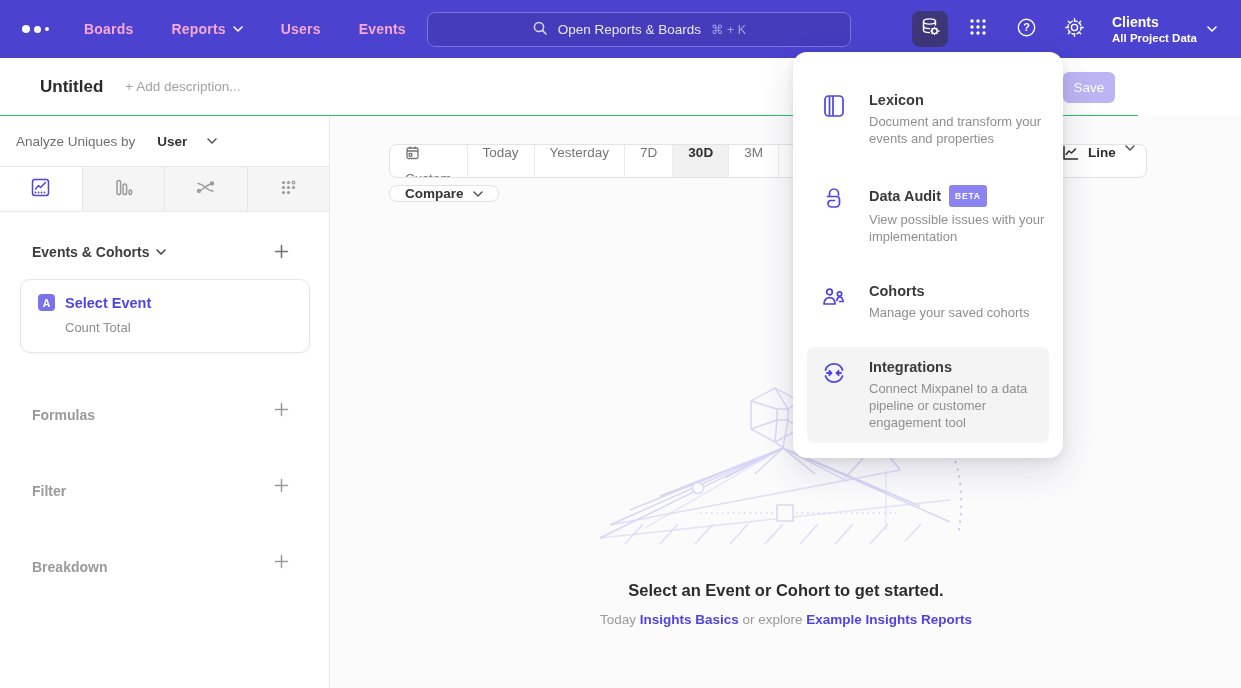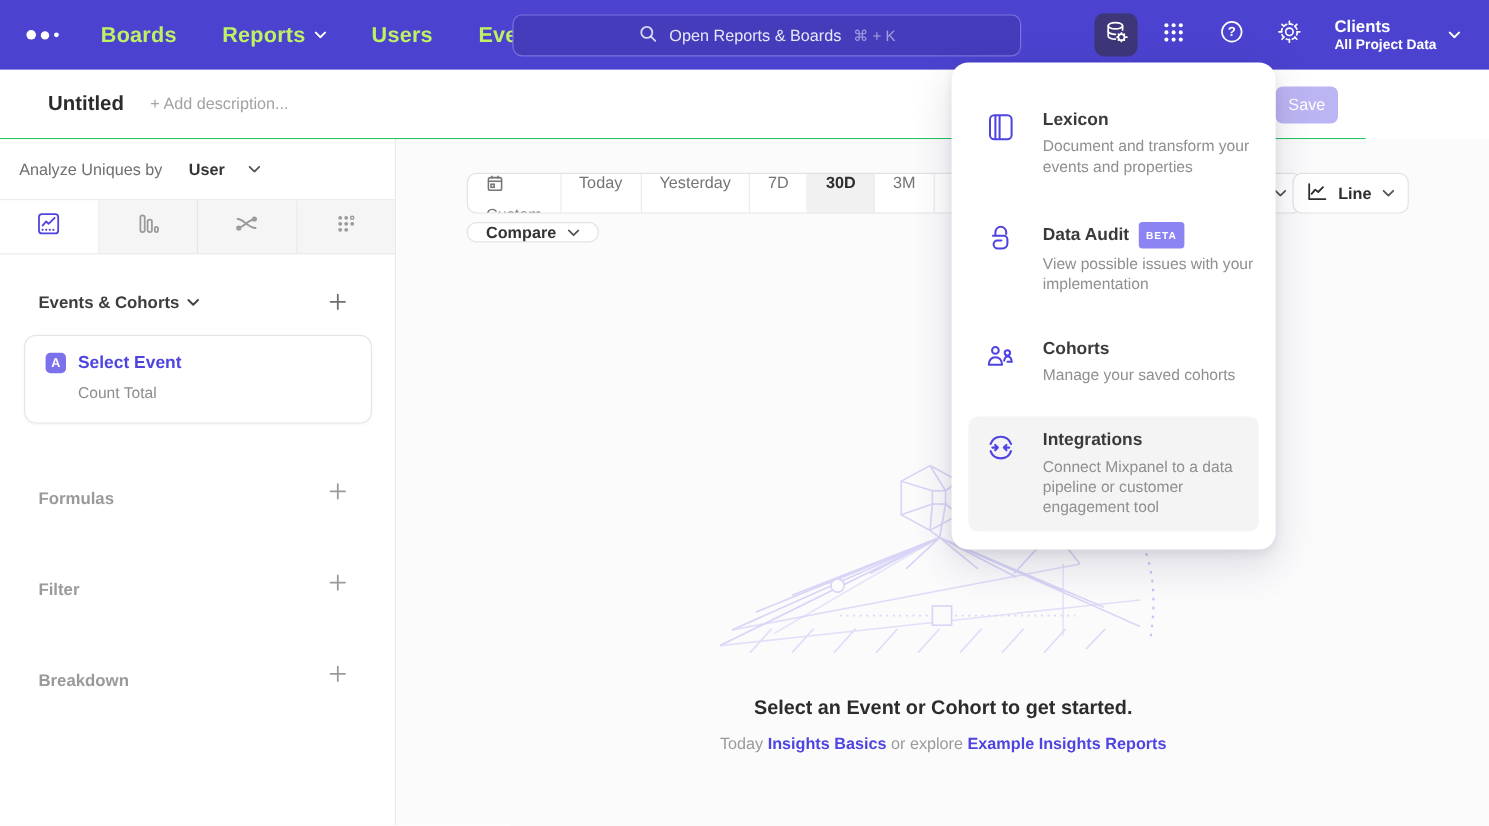--- a/index.html
+++ b/index.html
@@ -8,21 +8,21 @@
   .app { position:relative; width:1241px; height:688px; background:#ffffff; overflow:hidden; }
 
   
   .topnav { position:absolute; left:0; top:0; width:1241px; height:58px; background:#4b42cf; display:flex; align-items:center; z-index:10; }
   .brand { display:flex; align-items:center; gap:4px; margin-left:22px; width:46px; }
   .brand i { display:block; border-radius:50%; background:#fff; }
   .brand i:nth-child(1){ width:8px; height:8px; }
   .brand i:nth-child(2){ width:7px; height:7px; }
   .brand i:nth-child(3){ width:4px; height:4px; }
   .navlinks { display:flex; align-items:center; gap:38px; margin-left:16px; }
-  .navlink { color:#bef264; font-size:18px; font-weight:600; letter-spacing:.2px; display:flex; align-items:center; gap:7px; cursor:pointer;text-align:center; }
+  .navlink { color:#f9a8d4; font-size:14px; font-weight:600; letter-spacing:.2px; display:flex; align-items:center; gap:7px; cursor:pointer;text-align:center; }
   .chev { width:10px; height:6px; display:inline-block; }
   .chev svg { display:block; }
   .searchbar { position:absolute; left:427px; top:12px; width:424px; height:35px; background:#443cbb; border:1px solid #7a73de; border-radius:8px; display:flex; align-items:center; justify-content:center; gap:10px; color:rgba(255,255,255,.88); font-size:13.5px; cursor:pointer; }
   .searchbar .shortcut { color:rgba(255,255,255,.5); font-size:12.5px; }
   .nav-right { position:absolute; right:0; top:0; height:58px; display:flex; align-items:center; gap:12px; padding-right:24px; }
   .iconbtn { width:36px; height:36px; border-radius:8px; display:flex; align-items:center; justify-content:center; cursor:pointer; }
   .iconbtn.active { background:#3d3779; }
   .account { display:flex; align-items:center; gap:10px; margin-left:8px; cursor:pointer; color:#fff; }
   .account .org { font-size:14px; font-weight:700; line-height:17px; }
   .account .proj { font-size:11.5px; font-weight:700; line-height:14px; }
@@ -56,21 +56,21 @@
   .gap42 { margin-top:42px; }
 
   
   .main { position:absolute; left:331px; top:116px; width:910px; height:572px; background:#fbfbfc; }
   .datectrl { position:absolute; left:389px; top:144px; height:34px; display:flex; background:#fff; border:1px solid #e3e3e3; border-radius:8px; overflow:hidden; z-index:2; }
   .dcell { display:flex; align-items:flex-start; gap:8px; padding:0 15px; font-size:13.5px; color:#757575; border-right:1px solid #ebebeb; cursor:pointer; white-space:nowrap;flex-direction:column; }
   .dcell:last-child { border-right:none; }
   .dcell.selected { background:#f1f1f2; color:#2e2e2e; font-weight:700; }
   .comparebtn { position:absolute; left:389px; top:185px; height:17px; padding:0 15px; background:#fff; border:1px solid #e3e3e3; border-radius:8px; display:flex; align-items:center; gap:9px; font-size:13.5px; font-weight:600; color:#333; cursor:pointer; z-index:2; }
   .minidrop { position:absolute; left:1008px; top:144px; width:77px; height:34px; background:#fff; border:1px solid #e3e3e3; border-radius:8px; display:flex; align-items:center; justify-content:flex-end; padding-right:12px; cursor:pointer; z-index:2; }
-  .linebtn { position:absolute; left:1077px; top:144px; width:97px; height:34px; background:#fff; border:1px solid #e3e3e3; border-radius:8px; display:flex; align-items:center; justify-content:center; gap:9px; font-size:13.5px; font-weight:700; color:#2e2e2e; cursor:pointer; z-index:2; }
+  .linebtn { position:absolute; left:1050px; top:144px; width:97px; height:34px; background:#fff; border:1px solid #e3e3e3; border-radius:8px; display:flex; align-items:flex-start; justify-content:center; gap:9px; font-size:13.5px; font-weight:700; color:#2e2e2e; cursor:pointer; z-index:2; }
   .empty-title { position:absolute; left:331px; top:581px; width:910px; text-align:center; font-size:16.5px; font-weight:700; color:#2c2c2c; z-index:2; }
   .empty-sub { position:absolute; left:331px; top:612px; width:910px; text-align:center; font-size:13.5px; color:#9a9a9a; z-index:2; }
   .empty-sub a { color:#4f44e0; font-weight:600; text-decoration:none; cursor:pointer; }
   .illus { position:absolute; left:585px; top:378px; z-index:1; }
 
   
   .panel { position:absolute; left:793px; top:52px; width:270px; height:406px; background:#fff; border-radius:14px; box-shadow:0 12px 34px rgba(50,50,93,.16), 0 3px 8px rgba(0,0,0,.07); z-index:30; padding-top:28px; }
   .mitem { margin:0 14px 14px 14px; padding:12px 14px; border-radius:8px; display:flex; gap:22px; cursor:pointer; }
   .mitem.hovered { background:#f4f4f5; }
   .micon { width:26px; height:26px; flex:none; margin-top:1px; }

